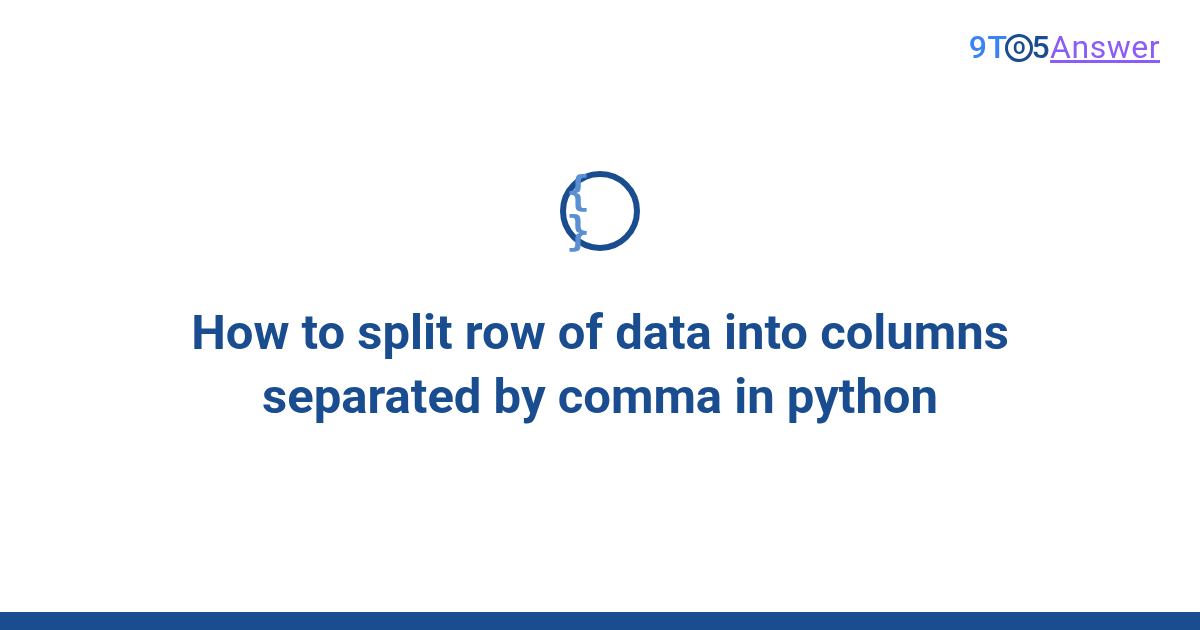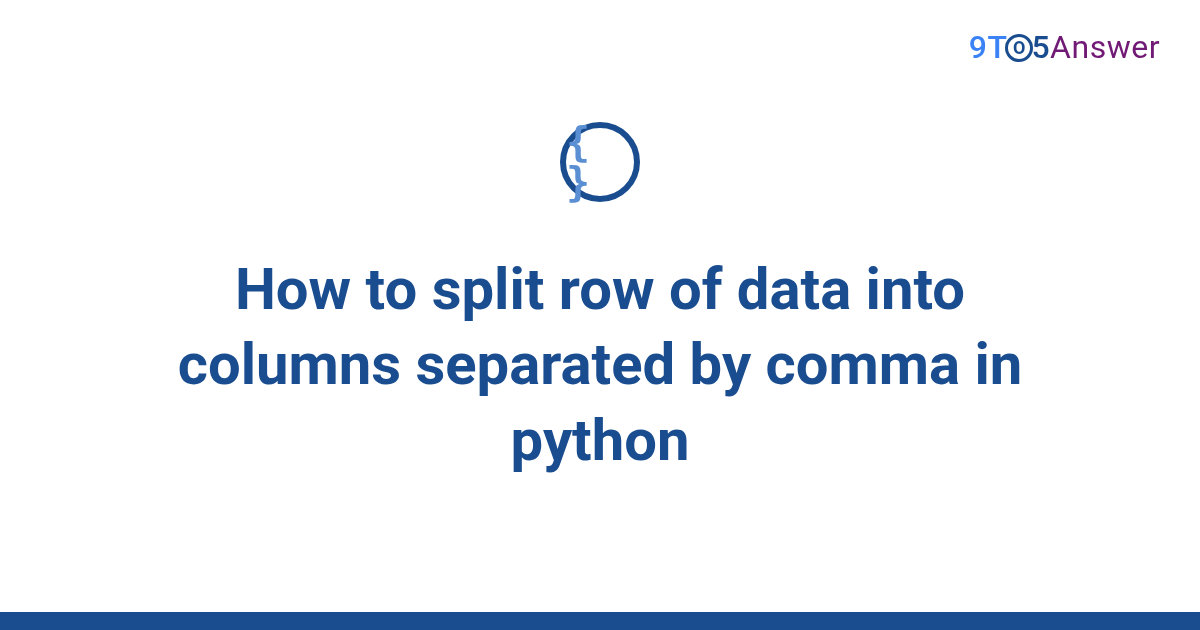--- a/index.html
+++ b/index.html
@@ -41,22 +41,23 @@
       vertical-align: middle;
       margin: 0 -2px;
       position: relative;
       top: -2px;
     }
     .logo-5 {
       color: #1a4d8f;
       font-weight: 500;
     }
     .logo-answer {
-      color: #701a75;
+      color: #8b5cf6;
       font-weight: 400;
+      text-decoration: underline;
     }
     .content {
       position: absolute;
       top: 0;
       left: 0;
       right: 0;
       bottom: 0;
       display: flex;
       flex-direction: column;
       align-items: center;
@@ -76,21 +77,21 @@
     }
     .icon-braces {
       color: #5a8fd4;
       font-size: 40px;
       font-weight: 700;
       font-family: "Consolas", "Monaco", monospace;
       letter-spacing: 4px;
       line-height: 1;
     }
     .title {
-      font-size: 58px;
+      font-size: 49px;
       font-weight: 700;
       color: #1a4d8f;
       text-align: center;
       line-height: 1.3;
       max-width: 960px;
     }
     .footer-bar {
       position: absolute;
       bottom: 0;
       left: 0;

